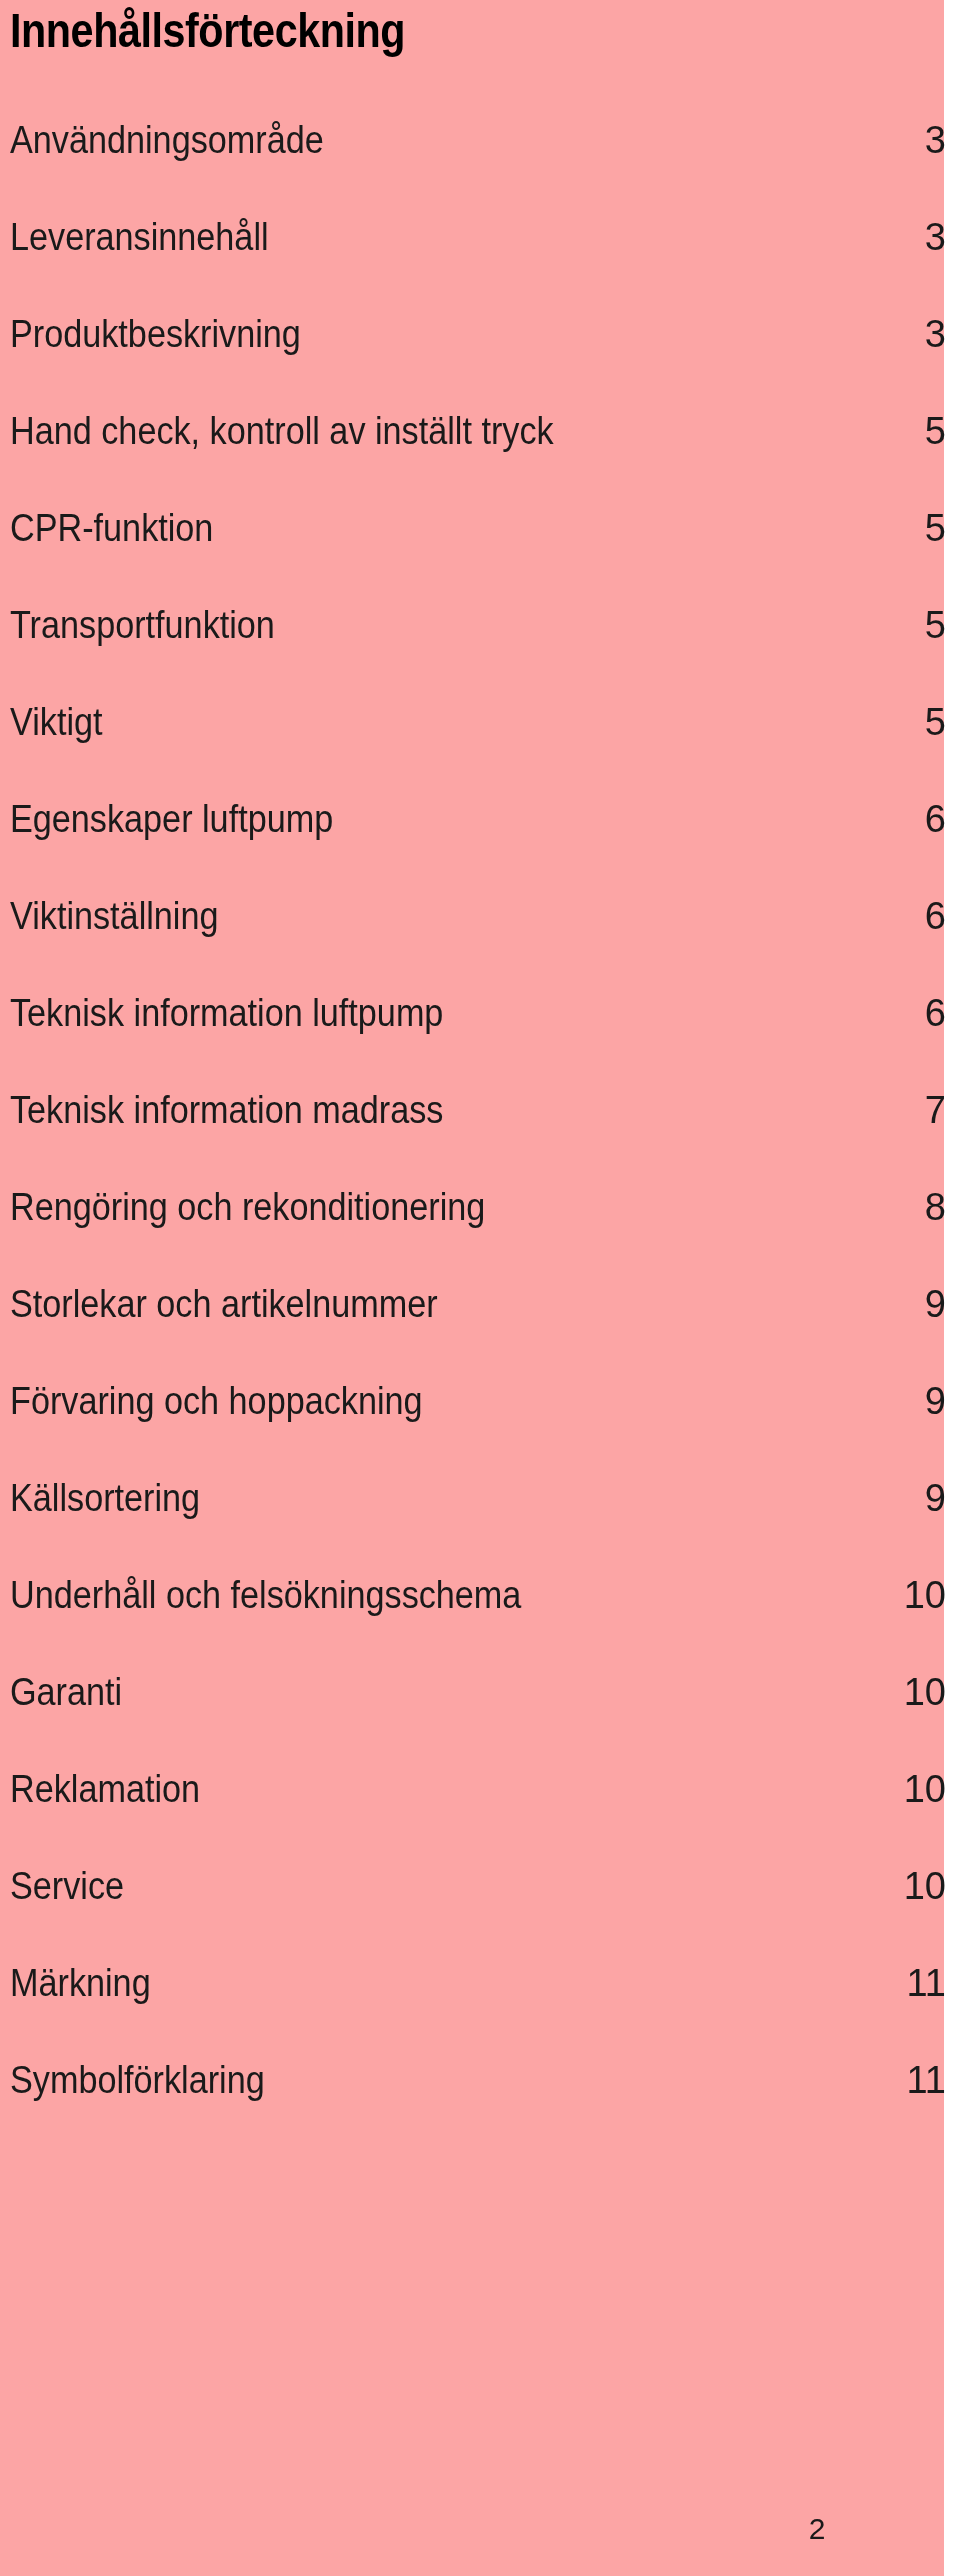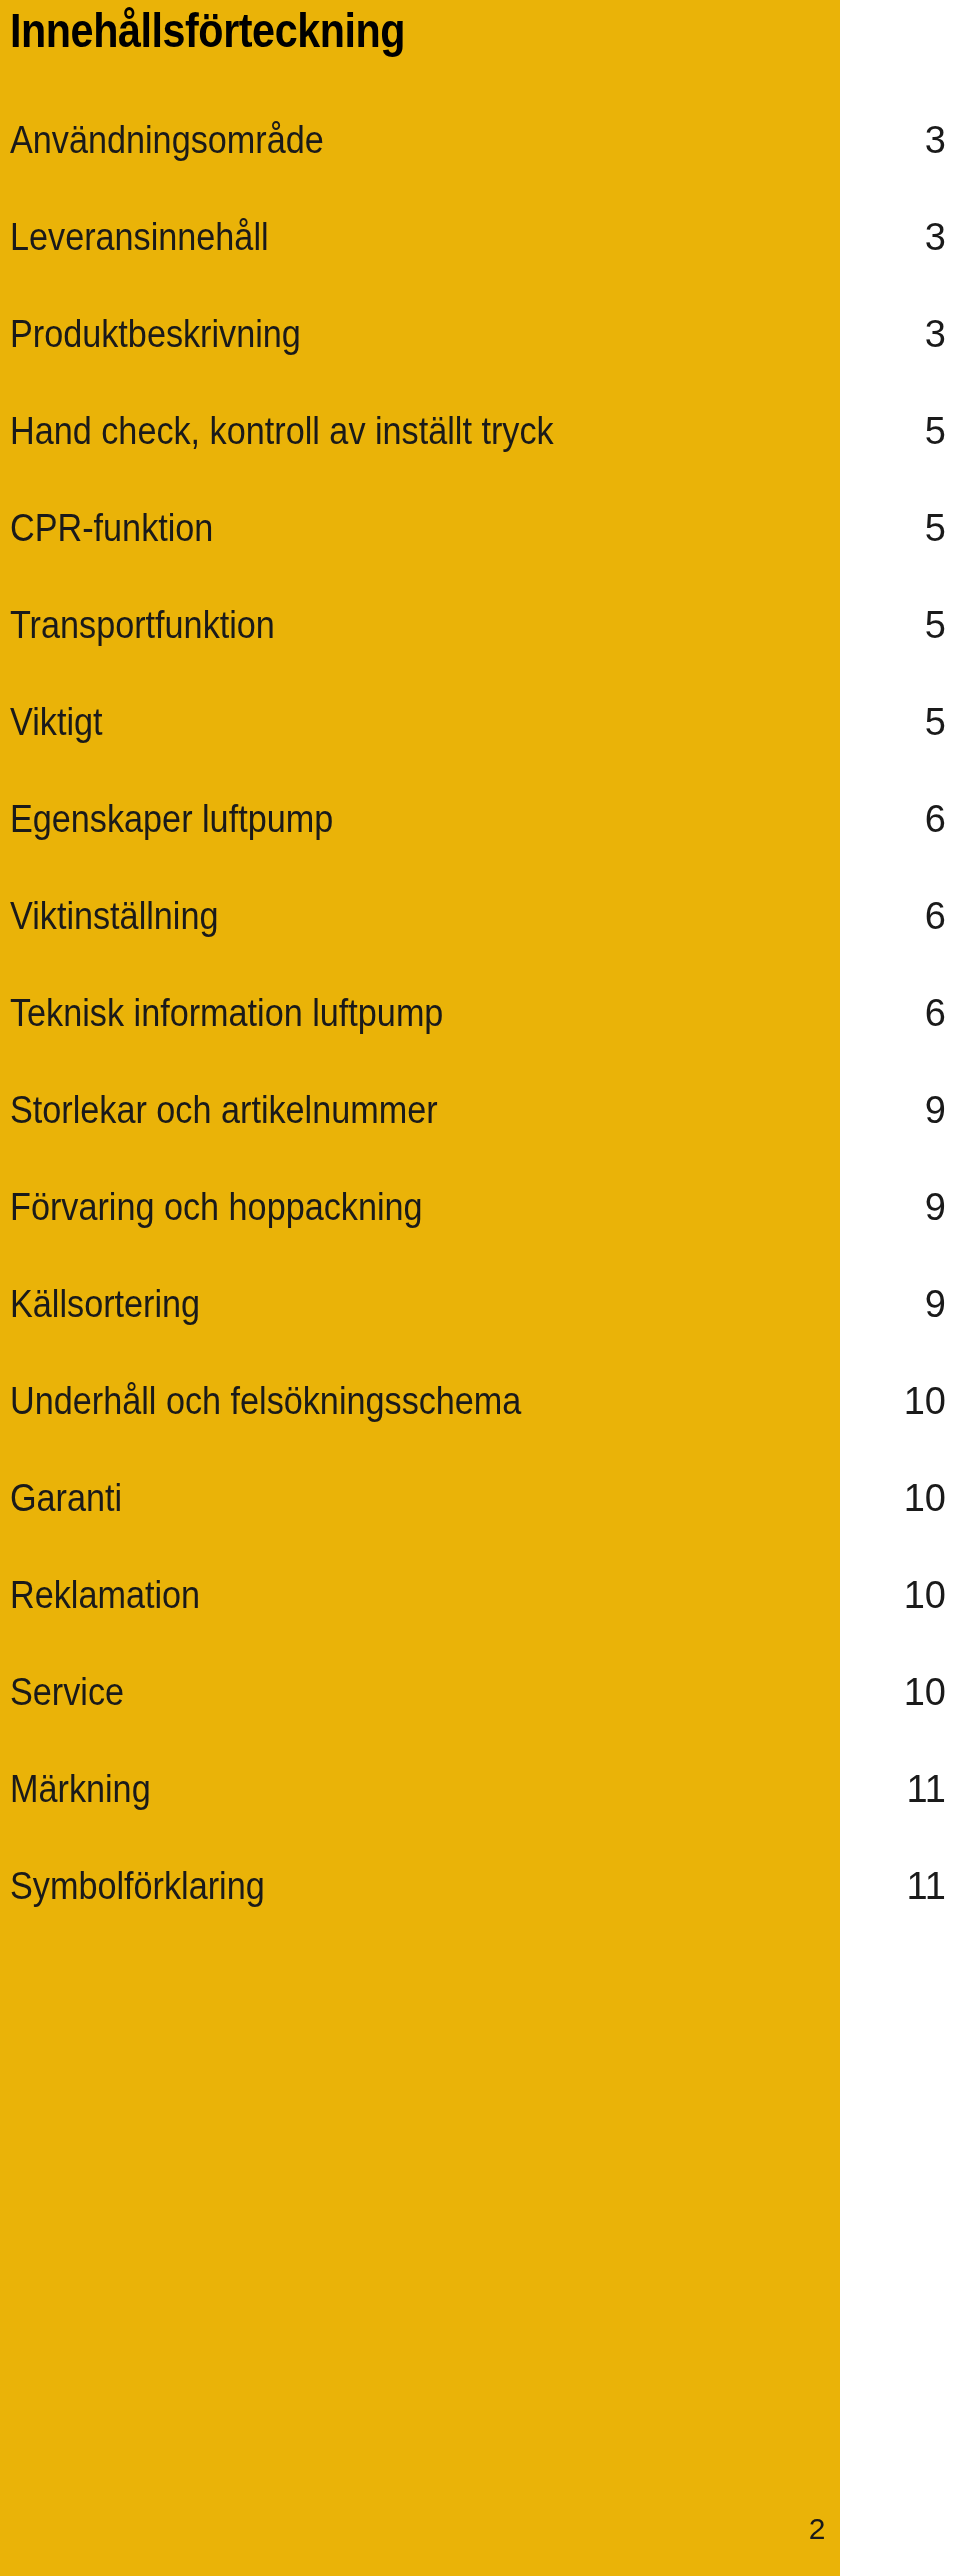--- a/index.html
+++ b/index.html
@@ -13,23 +13,23 @@
     position: relative;
     font-family: "Liberation Sans", sans-serif;
     color: #1a1a1a;
     overflow: hidden;
   }
 
   .page {
     position: absolute;
     left: 0;
     top: 0;
-    width: 840px;
+    width: 944px;
     height: 2576px;
-    background: #eab308;
+    background: #fca5a5;
   }
 
   .toc-title {
     position: absolute;
     left: 10px;
     top: 2px;
     font-size: 48px;
     line-height: 58px;
     font-weight: bold;
     letter-spacing: -0.5px;
@@ -130,20 +130,28 @@
       </div>
       <div class="toc-row">
         <span class="toc-label">Viktinställning</span>
         <span class="toc-page">6</span>
       </div>
       <div class="toc-row">
         <span class="toc-label">Teknisk information luftpump</span>
         <span class="toc-page">6</span>
       </div>
       <div class="toc-row">
+        <span class="toc-label">Teknisk information madrass</span>
+        <span class="toc-page">7</span>
+      </div>
+      <div class="toc-row">
+        <span class="toc-label">Rengöring och rekonditionering</span>
+        <span class="toc-page">8</span>
+      </div>
+      <div class="toc-row">
         <span class="toc-label">Storlekar och artikelnummer</span>
         <span class="toc-page">9</span>
       </div>
       <div class="toc-row">
         <span class="toc-label">Förvaring och hoppackning</span>
         <span class="toc-page">9</span>
       </div>
       <div class="toc-row">
         <span class="toc-label">Källsortering</span>
         <span class="toc-page">9</span>

